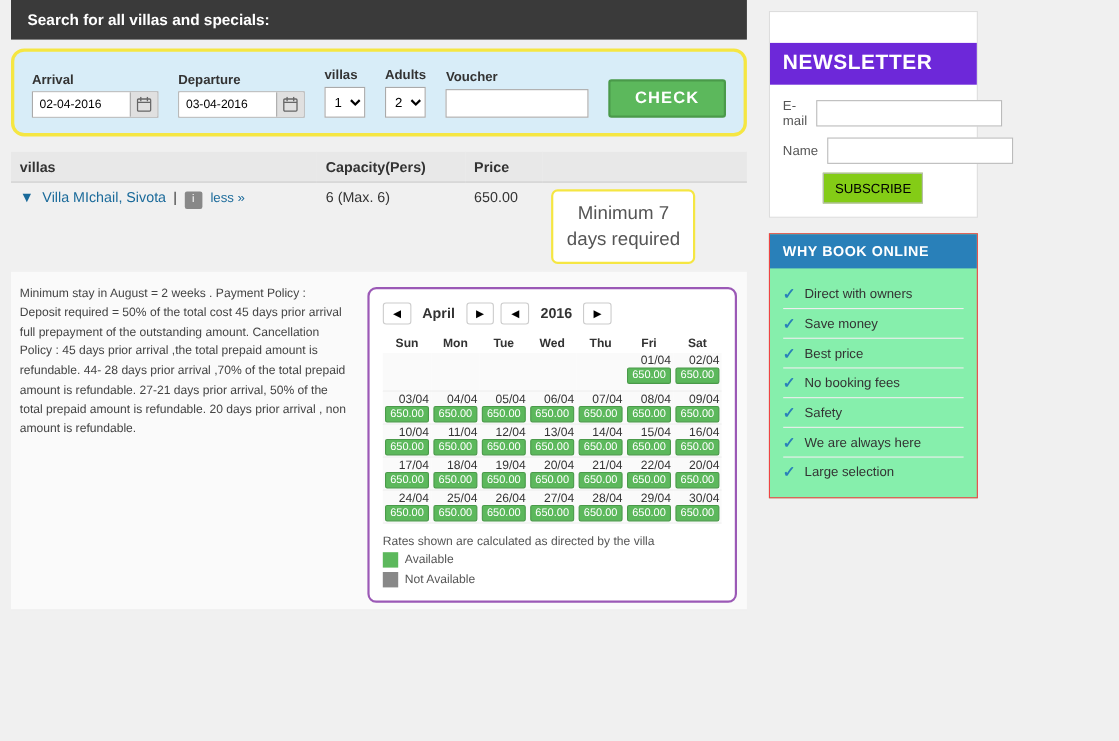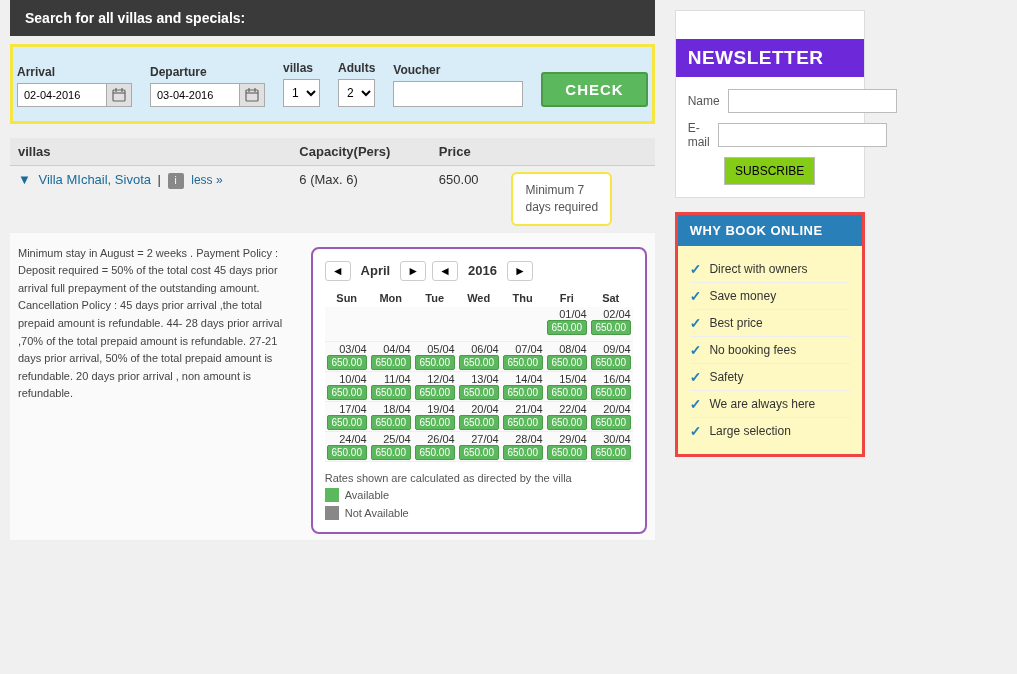--- a/index.html
+++ b/index.html
@@ -14,23 +14,23 @@
       background: #3a3a3a;
       color: #fff;
       font-weight: bold;
       font-size: 14px;
       padding: 10px 15px;
       margin-bottom: 8px;
     }
 
     .search-box {
       border: 3px solid #f5e642;
-      border-radius: 0;
+      border-radius: 12px;
       background: #d8edf8;
-      padding: 14px 4px;
+      padding: 14px 16px;
       display: flex;
       align-items: flex-end;
       gap: 18px;
       margin-bottom: 14px;
     }
 
     .search-field { display: flex; flex-direction: column; gap: 4px; }
     .search-field label { font-size: 12px; font-weight: bold; color: #333; }
 
     .date-input-wrap { display: flex; align-items: center; border: 1px solid #aaa; background: #fff; }
@@ -78,22 +78,22 @@
       display: inline-block; width: 16px; height: 16px; background: #888; color: #fff;
       border-radius: 2px; font-size: 10px; text-align: center; line-height: 16px; cursor: pointer;
     }
 
     .less-link { color: #1a6a9a; font-size: 12px; text-decoration: none; cursor: pointer; }
 
     .min-7-badge {
       border: 2px solid #f5e642;
       border-radius: 6px;
       padding: 8px 12px;
-      text-align: left;
-      font-size: 12px;
+      text-align: center;
+      font-size: 17px;
       color: #555;
       background: #fff;
       display: inline-block;
       line-height: 1.4;
     }
 
     
     .calendar-section {
       border: 2px solid #9b59b6;
       border-radius: 8px;
@@ -184,21 +184,21 @@
     }
     .newsletter-form .field-label { font-size: 12px; width: 42px; color: #555; }
     .newsletter-form input[type="text"] {
       border: 1px solid #bbb; padding: 4px 6px; font-size: 12px; flex: 1;
     }
     .subscribe-btn {
       background: #84cc16; border: 1px solid #bbb; padding: 6px 10px;
       font-size: 12px; cursor: pointer; display: block; margin: 0 auto;
     }
 
-    .why-box { background: #fef9c3; border: 3px solid #ef4444; }
+    .why-box { background: #86efac; border: 1px solid #ef4444; }
     .why-header {
       background: #2980b9;
       color: #fff;
       font-weight: bold;
       font-size: 13px;
       padding: 8px 12px;
       letter-spacing: 0.5px;
     }
 
     .why-list { padding: 10px 12px; }
@@ -563,25 +563,25 @@
       </tbody>
     </table>
   </div>
 
   <div class="sidebar">
 
     <div class="newsletter-box">
       <div class="newsletter-header">NEWSLETTER</div>
       <div class="newsletter-form">
         <div class="field-row">
+          <span class="field-label">E-mail</span>
+          <input type="text" style="">
+        </div>
+        <div class="field-row">
           <span class="field-label">Name</span>
-          <input type="text" style="">
-        </div>
-        <div class="field-row">
-          <span class="field-label">E-mail</span>
           <input type="text" style="">
         </div>
         <button class="subscribe-btn">SUBSCRIBE</button>
       </div>
     </div>
 
     <div class="why-box">
       <div class="why-header">WHY BOOK ONLINE</div>
       <div class="why-list" id="why-list">
           <div class="why-item">

